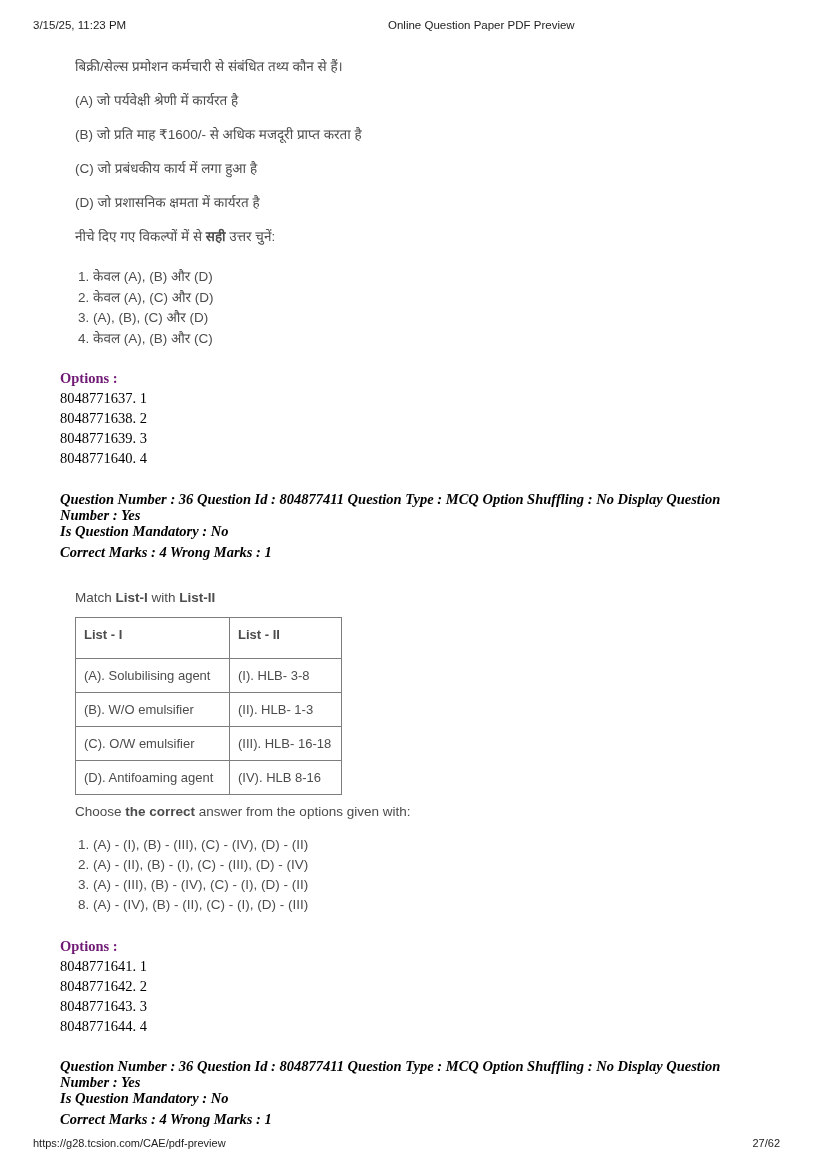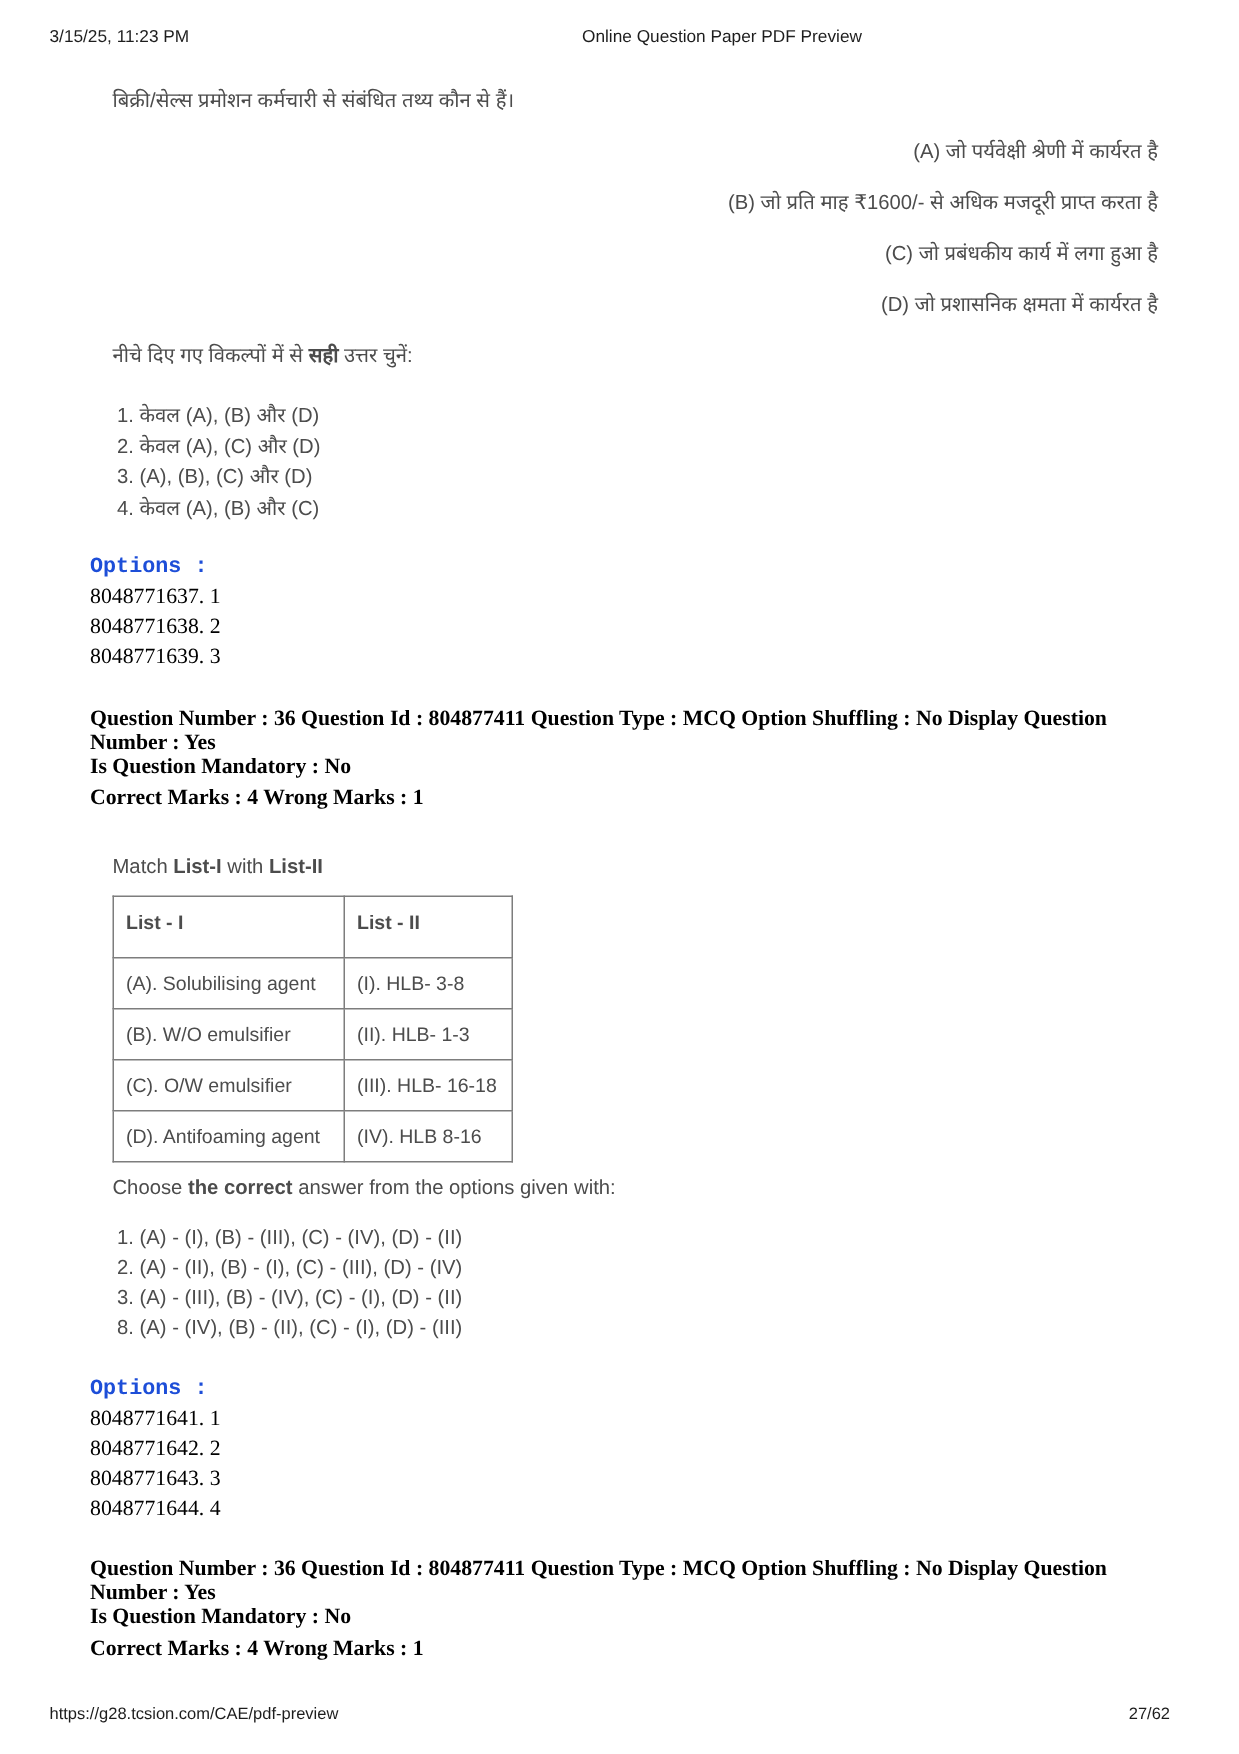--- a/index.html
+++ b/index.html
@@ -12,32 +12,32 @@
   .hdr{position:absolute;top:19px;left:33px;right:33px;height:16px;
        font-size:11.5px;color:#1d1d1d;}
   .hdr-title{position:absolute;left:355px;top:0;text-align:center;}
   .ftr{position:absolute;bottom:18px;left:33px;right:33px;height:14px;
        font-size:11px;color:#1d1d1d;}
   .ftr-page{position:absolute;right:13px;top:0;}
   
   .content{position:absolute;top:58px;left:60px;width:712px;}
   .hi{font-size:13.5px;line-height:18px;color:#4c4c4c;}
   .stem{margin:0 0 0 15px;}
-  .statement{margin:16px 0 0 15px;text-align:right;}
+  .statement{margin:16px 0 0 15px;}
   .instruction{margin:16px 0 0 15px;}
   .b{font-weight:bold;}
   .choice-list{margin:21px 0 0 18px;font-size:13.5px;line-height:20.5px;color:#4c4c4c;}
   .choice-list div{white-space:pre;}
   
-  .opts-label{font-family:Liberation Mono, monospace;font-weight:bold;
-              font-size:14.5px;color:#1d4ed8;margin-top:20px;line-height:19px;}
+  .opts-label{font-family:Liberation Serif, serif;font-weight:bold;
+              font-size:14.5px;color:#701a75;margin-top:20px;line-height:19px;}
   .opt-id{font-family:"Liberation Serif","DejaVu Serif",serif;font-size:14.5px;
           color:#000;line-height:20px;}
   .meta{margin-top:23px;font-family:"Liberation Serif","DejaVu Serif",serif;
-        font-weight:bold;font-size:14.5px;color:#000;line-height:16px;}
+        font-weight:bold;font-size:14.5px;color:#000;line-height:16px;font-style:italic;}
   .meta p{margin:0;}
   .meta p.m3{margin-top:5px;}
   
   .match-line{margin:30px 0 0 15px;font-size:13.5px;color:#4c4c4c;}
   table.match{border-collapse:collapse;margin:12px 0 0 15px;
               font-size:13px;color:#4c4c4c;}
   table.match th,table.match td{border:1px solid #7d7d7d;text-align:left;
               vertical-align:middle;font-weight:normal;}
   table.match th{font-weight:bold;padding:9px 8px 16px 8px;vertical-align:top;}
   table.match td{padding:9px 8px;}
@@ -67,20 +67,21 @@
     <div>1. केवल (A), (B) और (D)</div>
     <div>2. केवल (A), (C) और (D)</div>
     <div>3. (A), (B), (C) और (D)</div>
     <div>4. केवल (A), (B) और (C)</div>
   </div>
 
   <div class="opts-label">Options :</div>
   <div class="opt-id">8048771637. 1</div>
   <div class="opt-id">8048771638. 2</div>
   <div class="opt-id">8048771639. 3</div>
+  <div class="opt-id">8048771640. 4</div>
 
   <div class="meta">
     <p>Question Number : 36 Question Id : 804877411 Question Type : MCQ Option Shuffling : No Display Question Number : Yes</p>
     <p>Is Question Mandatory : No</p>
     <p class="m3">Correct Marks : 4 Wrong Marks : 1</p>
   </div>
 
   <div class="match-line"><span>Match </span><span class="b">List-I</span><span> with </span><span class="b">List-II</span></div>
 
   <table class="match">

